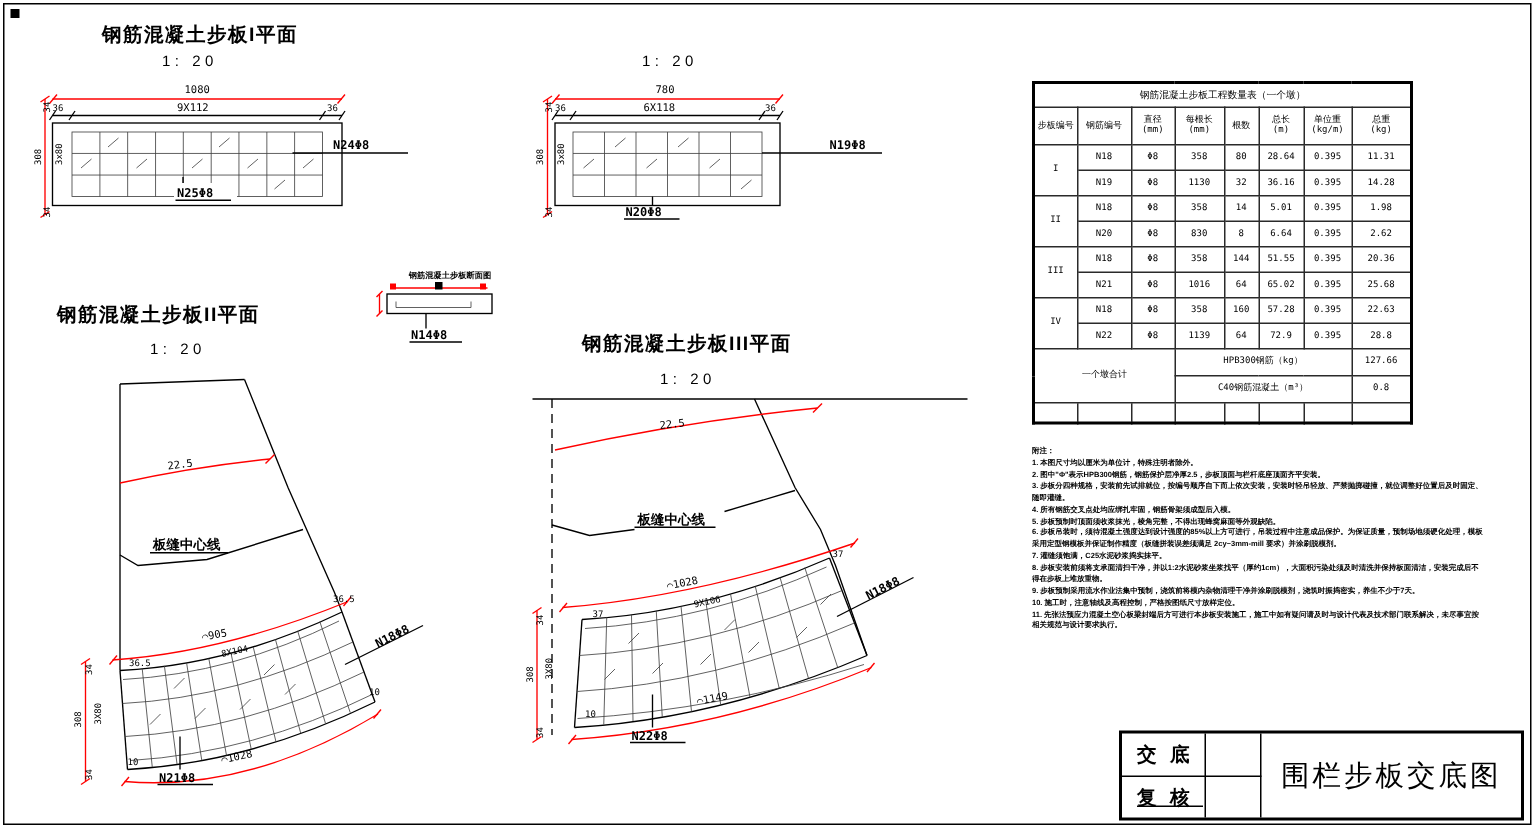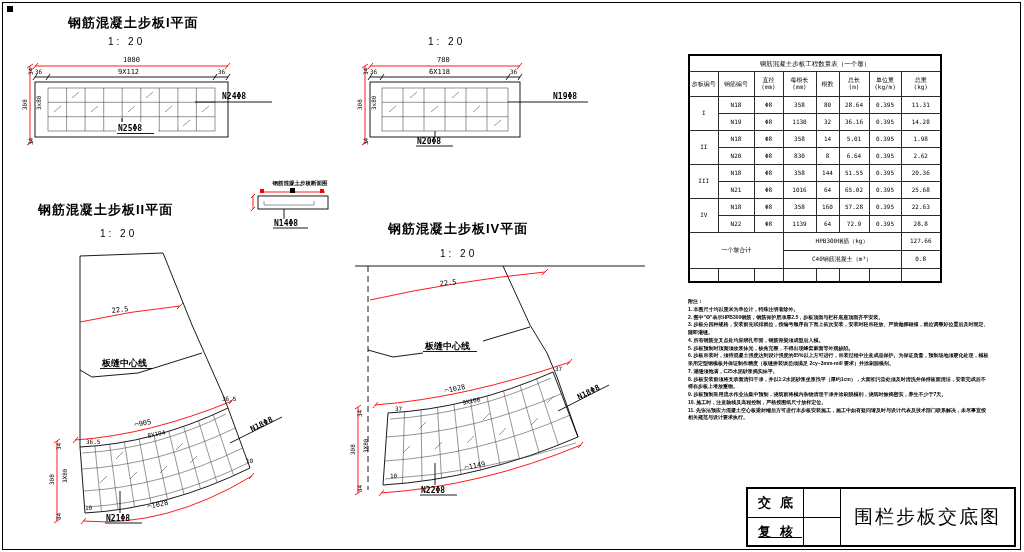--- a/index.html
+++ b/index.html
@@ -48,21 +48,21 @@
 
 <div class="sheet">
   <div class="frame"></div>
   <div class="corner-mark"></div>
 
   <div class="plan-title" style="left:68px;top:14px;">钢筋混凝土步板I平面</div>
   <div class="plan-scale" style="left:108px;top:36px;">1: 20</div>
   <div class="plan-scale" style="left:428px;top:36px;">1: 20</div>
   <div class="plan-title" style="left:38px;top:201px;">钢筋混凝土步板II平面</div>
   <div class="plan-scale" style="left:100px;top:228px;">1: 20</div>
-  <div class="plan-title" style="left:388px;top:220px;">钢筋混凝土步板IV平面</div>
+  <div class="plan-title" style="left:388px;top:220px;">钢筋混凝土步板III平面</div>
   <div class="plan-scale" style="left:440px;top:248px;">1: 20</div>
 
   <svg style="left:20px;top:48px;" width="290" height="110" viewBox="0 0 290 110">
 
     <line class="r" x1="15" y1="18" x2="208" y2="18"></line>
     <line class="r" x1="13" y1="21" x2="18" y2="15"></line>
       <line class="r" x1="205" y1="21" x2="210" y2="15"></line>
     <text class="dt" x="103" y="14">1080</text>
 
     <line class="k" x1="15" y1="29" x2="208" y2="29"></line>

